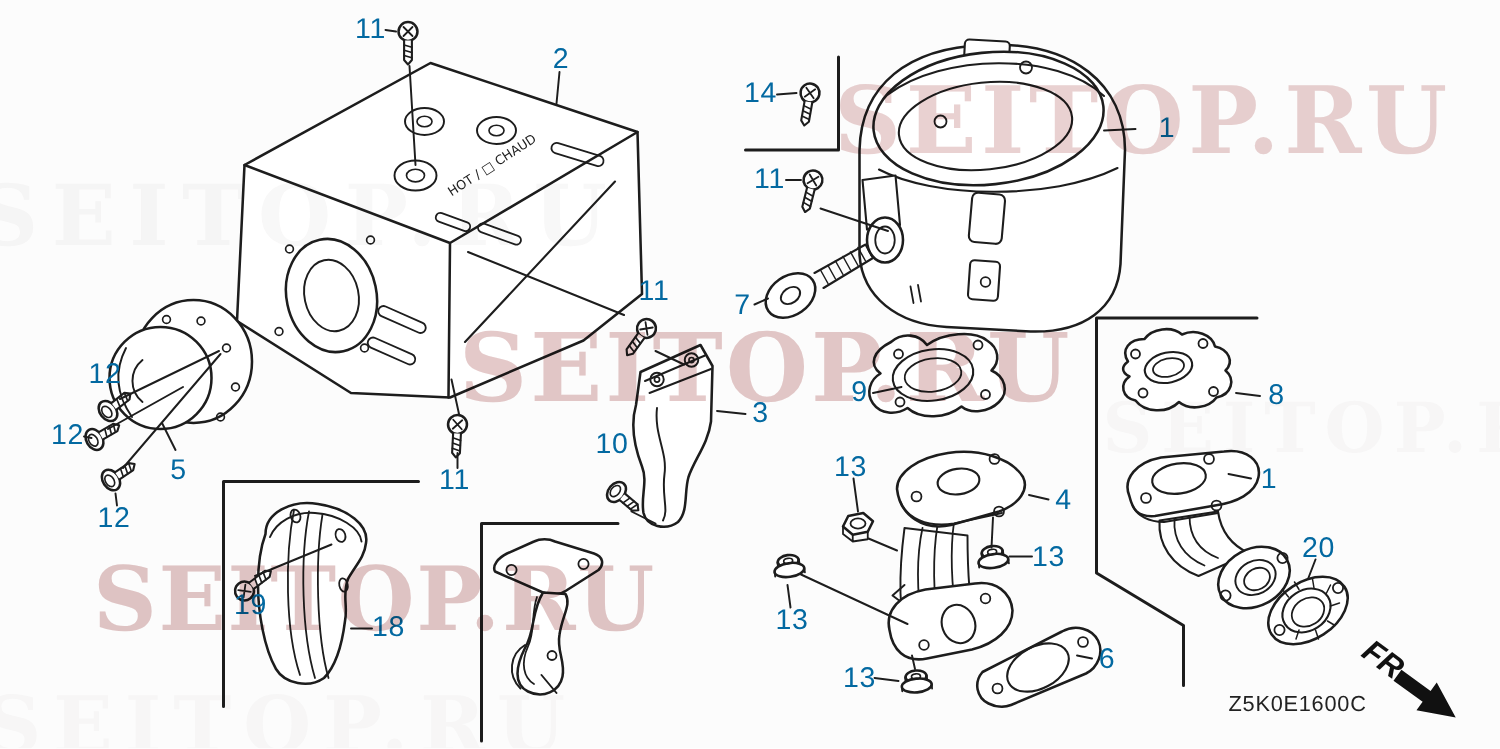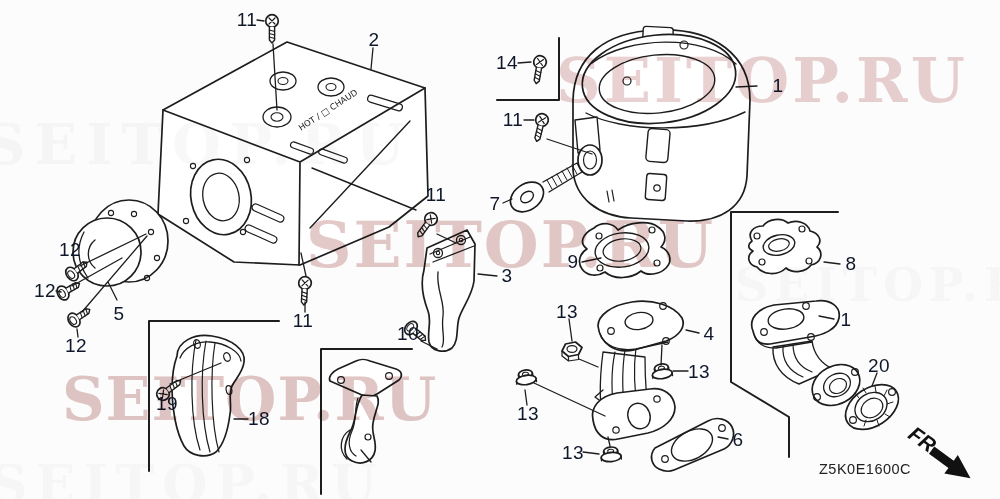--- a/index.html
+++ b/index.html
@@ -1,20 +1,20 @@
 <!DOCTYPE html>
 <html><head>
 <meta charset="utf-8">
 <style>
   html,body{margin:0;padding:0;background:#fff;}
   .stage{position:relative;width:1000px;height:499px;background:#fcfcfc;overflow:hidden;
          font-family:"Liberation Sans",sans-serif;}
   .artwork{position:absolute;left:0;top:0;}
   .callout-layer{position:absolute;left:0;top:0;width:100%;height:100%;pointer-events:none;}
-  .callout{position:absolute;transform:translate(-50%,-50%);font-size:19px;color:#0f172a;
+  .callout{position:absolute;transform:translate(-50%,-50%);font-size:19px;color:#0369a1;
            font-family:"Liberation Sans",sans-serif;letter-spacing:.5px;}
   .wm{position:absolute;font-family:"DejaVu Serif",serif;font-weight:700;white-space:nowrap;
       mix-blend-mode:multiply;pointer-events:none;line-height:1;}
   .wm1{left:556px;top:50px;font-size:62px;letter-spacing:3px;color:#e8cfcf;opacity:.95;}
   .wm2{left:306px;top:214px;font-size:63px;letter-spacing:2px;color:#e3c6c6;opacity:.95;}
   .wm3{left:62px;top:370px;font-size:59px;letter-spacing:1px;color:#e0c3c3;opacity:.95;}
   .wm-ghost{color:#b9b2b2;}
   .g1{left:-15px;top:116px;font-size:56px;letter-spacing:9px;opacity:.10;}
   .g2{left:735px;top:262px;font-size:46px;letter-spacing:6px;opacity:.08;}
   .g3{left:-10px;top:458px;font-size:52px;letter-spacing:8px;opacity:.08;}
@@ -280,21 +280,21 @@
   <div class="callout-layer">
       <div class="callout" style="left: 247px; top: 20px;">11</div>
       <div class="callout" style="left: 374px; top: 40px;">2</div>
       <div class="callout" style="left: 507px; top: 63px;">14</div>
       <div class="callout" style="left: 513px; top: 120px;">11</div>
       <div class="callout" style="left: 778px; top: 86px;">1</div>
       <div class="callout" style="left: 495px; top: 204px;">7</div>
       <div class="callout" style="left: 436px; top: 195px;">11</div>
       <div class="callout" style="left: 507px; top: 276px;">3</div>
       <div class="callout" style="left: 573px; top: 262px;">9</div>
-      <div class="callout" style="left: 408px; top: 297px; margin-top: 37px;">10</div>
+      <div class="callout" style="left: 408px; top: 297px;">10</div>
       <div class="callout" style="left: 70px; top: 250px;">12</div>
       <div class="callout" style="left: 45px; top: 291px;">12</div>
       <div class="callout" style="left: 76px; top: 346px;">12</div>
       <div class="callout" style="left: 119px; top: 314px;">5</div>
       <div class="callout" style="left: 303px; top: 321px;">11</div>
       <div class="callout" style="left: 167px; top: 404px;">19</div>
       <div class="callout" style="left: 259px; top: 419px;">18</div>
       <div class="callout" style="left: 376px; top: 470px; margin-top: 47px;">15</div>
       <div class="callout" style="left: 851px; top: 264px;">8</div>
       <div class="callout" style="left: 846px; top: 320px;">1</div>

